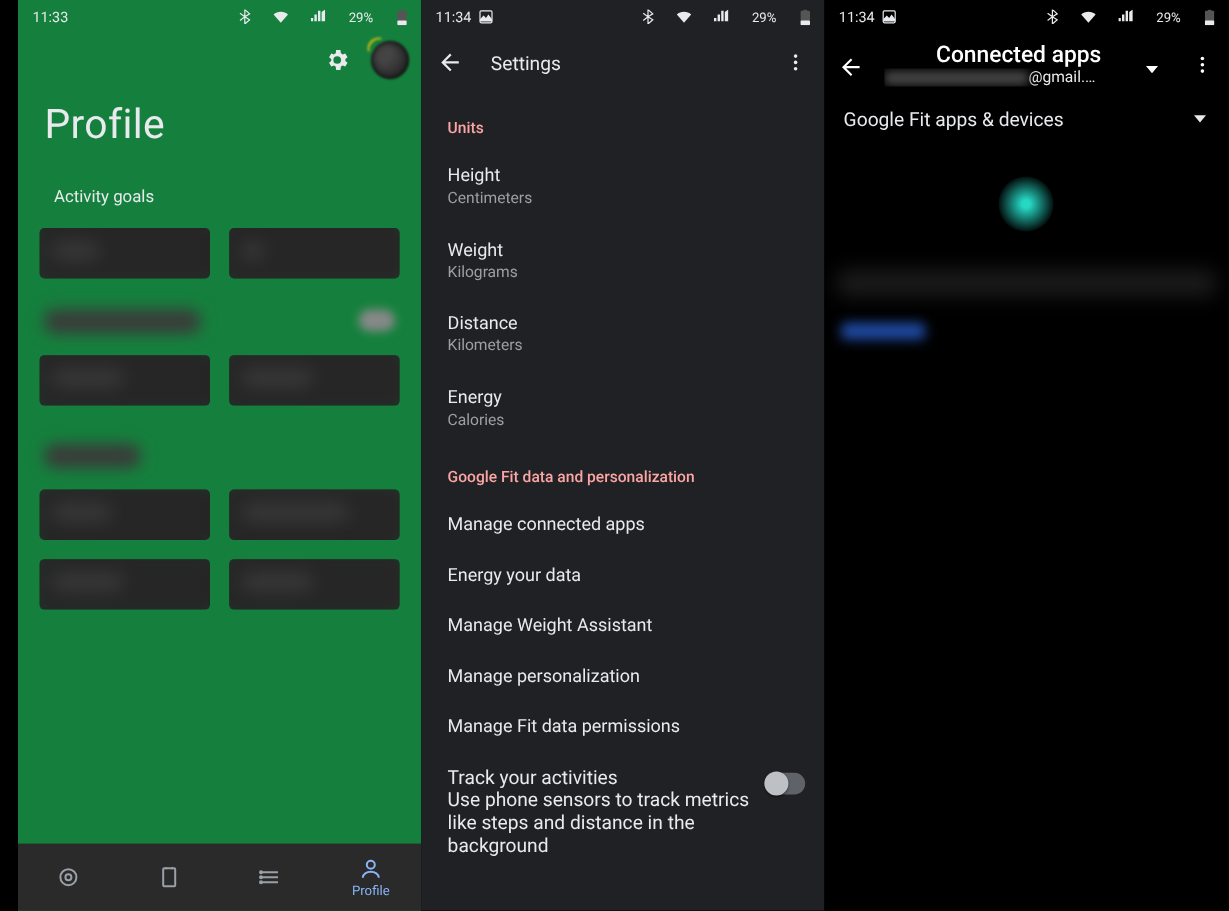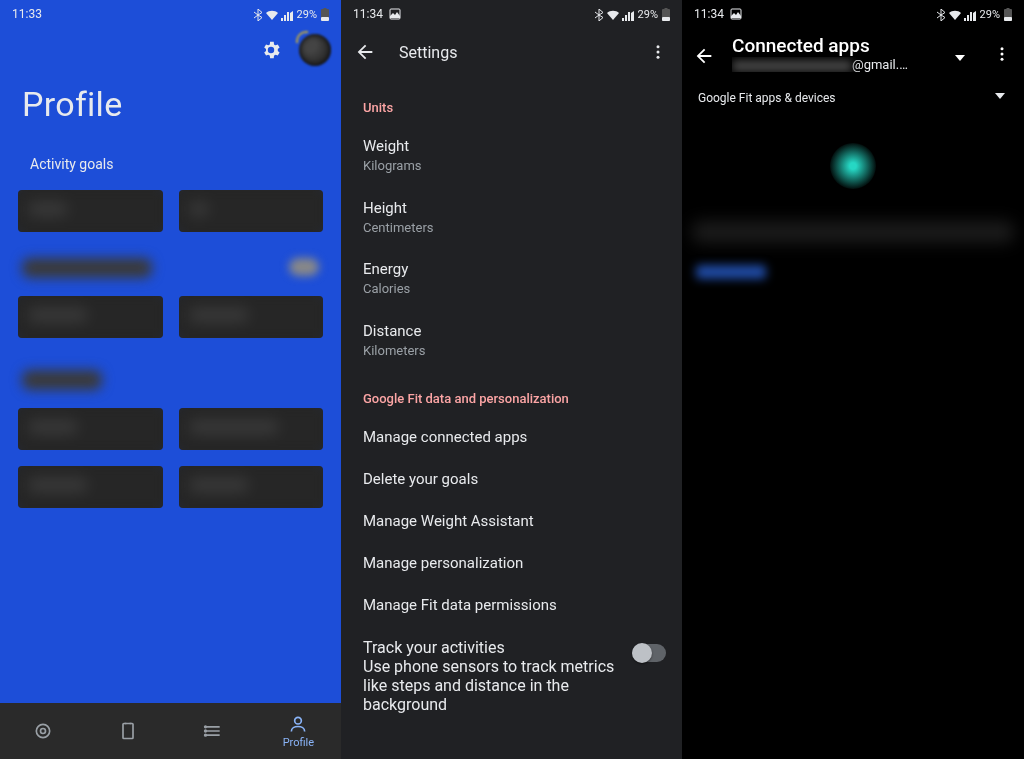--- a/index.html
+++ b/index.html
@@ -1,27 +1,27 @@
 <!DOCTYPE html>
 <html><head>
 <meta charset="utf-8">
 <style>
   * { box-sizing: border-box; margin: 0; padding: 0; }
   html, body { width: 1024px; height: 759px; background: #000; font-family: Roboto, "Segoe UI", Arial, sans-serif; color: #e8eaed; overflow: hidden; }
 
   .panes { display: flex; width: 1024px; height: 759px; }
   .pane { position: relative; height: 759px; overflow: hidden; }
-  .pane.p1 { width: 341px; background: #1d4ed8; }
+  .pane.p1 { width: 341px; background: #15803d; margin-left: 15px; }
   .pane.p2 { width: 341px; background: #202124; }
   .pane.p3 { width: 342px; background: #000; }
 
   
   .statusbar { height: 28px; padding: 0 12px; display: flex; align-items: center; justify-content: space-between; font-size: 12px; color: #e8eaed; }
   .statusbar .left { display: flex; align-items: center; gap: 6px; }
-  .statusbar .right { display: flex; align-items: flex-end; gap: 2px; }
+  .statusbar .right { display: flex; align-items: flex-start; gap: 18px; }
   .si { display: inline-flex; align-items: center; }
   .si svg { display: block; }
 
   
   .p1 .topicons { display: flex; justify-content: flex-end; align-items: center; gap: 14px; padding: 6px 10px 0 0; }
   .avatar { width: 32px; height: 32px; border-radius: 50%; background: radial-gradient(circle at 35% 35%, #444 20%, #2a2a2a 70%); box-shadow: inset 0 0 6px #000; position: relative; filter: blur(1px); }
   .avatar::before { content:""; position:absolute; left:-3px; top:-3px; width: 10px; height: 10px; border-top:2px solid #ffcc00; border-left:2px solid #ffcc00; border-radius: 10px 0 0 0; opacity:.7;}
   .p1 h1.title { font-size: 34px; font-weight: 400; padding: 18px 22px 10px; letter-spacing: .3px; }
   .p1 .section-label { font-size: 14px; color: #e8eaed; padding: 22px 30px 10px; }
   .blurrow { display:flex; gap:16px; padding: 8px 18px; }
@@ -44,24 +44,24 @@
   .p2 .item .primary { font-size: 15px; color:#e8eaed; }
   .p2 .item .secondary { font-size: 13px; color:#9aa0a6; margin-top:2px; max-width: 260px; line-height:1.35;}
   .p2 .switchrow { display:flex; align-items:flex-start; padding:12px 16px 12px 22px; gap:10px;}
   .p2 .switchrow .txt { flex:1; }
   .switch { width:34px; height:18px; background:#5f6368; border-radius:9px; position:relative; margin-top:6px;}
   .switch::after { content:""; position:absolute; left:0; top:-1px; width:20px; height:20px; background:#bdc1c6; border-radius:50%; box-shadow:0 1px 2px rgba(0,0,0,.5);}
 
   
   .p3 .appbar3 { display:flex; align-items:flex-start; padding:6px 8px 0 8px; gap:14px; }
   .p3 .appbar3 .titlecol { flex:1; min-width:0; }
-  .p3 .appbar3 .title { font-size:19px; font-weight:500; color:#fff;}
+  .p3 .appbar3 .title { font-size:19px; font-weight:500; color:#fff;margin-left:43px;}
   .p3 .appbar3 .sub { font-size:13px; color:#e8eaed; overflow:hidden; text-overflow:ellipsis; white-space:nowrap; }
   .p3 .appbar3 .sub .smudge { display:inline-block; width:120px; height:12px; background:#444; filter:blur(4px); vertical-align:middle; border-radius:3px;}
-  .p3 .dropdown3 { display:flex; align-items:center; justify-content:space-between; padding: 18px 18px 6px 16px; font-size:12px; }
+  .p3 .dropdown3 { display:flex; align-items:center; justify-content:space-between; padding: 18px 18px 6px 16px; font-size:16px; }
   .p3 .bigblur { position:relative; margin-top:20px; height:200px; }
   .p3 .bigblur .dot { position:absolute; left:50%; top:12px; width:46px; height:46px; margin-left:-23px; border-radius:50%; background: radial-gradient(circle,#26d7c4 10%, rgba(38,215,196,0) 75%);}
   .p3 .bigblur .line1 { position:absolute; top:90px; left:10px; right:10px; height:22px; background:#1b1b1b; filter:blur(8px); border-radius:8px;}
   .p3 .bigblur .link { position:absolute; top:134px; left:14px; width:70px; height:14px; background:#1f4aa3; filter:blur(5px); border-radius:4px;}
 
   .iconbtn { width:28px; height:28px; display:flex; align-items:center; justify-content:center; color:#e8eaed; cursor:pointer;}
   .iconbtn svg { display:block; }
 
 </style>
 </head>
@@ -230,42 +230,42 @@
             <circle cx="12" cy="5" r="2"></circle>
             <circle cx="12" cy="12" r="2"></circle>
             <circle cx="12" cy="19" r="2"></circle>
           </svg>
         </div>
     </div>
 
     <div class="content">
       <div class="groupheader">Units</div>
       <div class="item">
+        <div class="primary">Height</div>
+        <div class="secondary">Centimeters</div>
+      </div>
+      <div class="item">
         <div class="primary">Weight</div>
         <div class="secondary">Kilograms</div>
       </div>
       <div class="item">
-        <div class="primary">Height</div>
-        <div class="secondary">Centimeters</div>
+        <div class="primary">Distance</div>
+        <div class="secondary">Kilometers</div>
       </div>
       <div class="item">
         <div class="primary">Energy</div>
         <div class="secondary">Calories</div>
       </div>
-      <div class="item">
-        <div class="primary">Distance</div>
-        <div class="secondary">Kilometers</div>
-      </div>
 
       <div class="groupheader">Google Fit data and personalization</div>
       <div class="item">
           <div class="primary">Manage connected apps</div>
         </div>
       <div class="item">
-          <div class="primary">Delete your goals</div>
+          <div class="primary">Energy your data</div>
         </div>
       <div class="item">
           <div class="primary">Manage Weight Assistant</div>
         </div>
       <div class="item">
           <div class="primary">Manage personalization</div>
         </div>
       <div class="item">
           <div class="primary">Manage Fit data permissions</div>
         </div>

